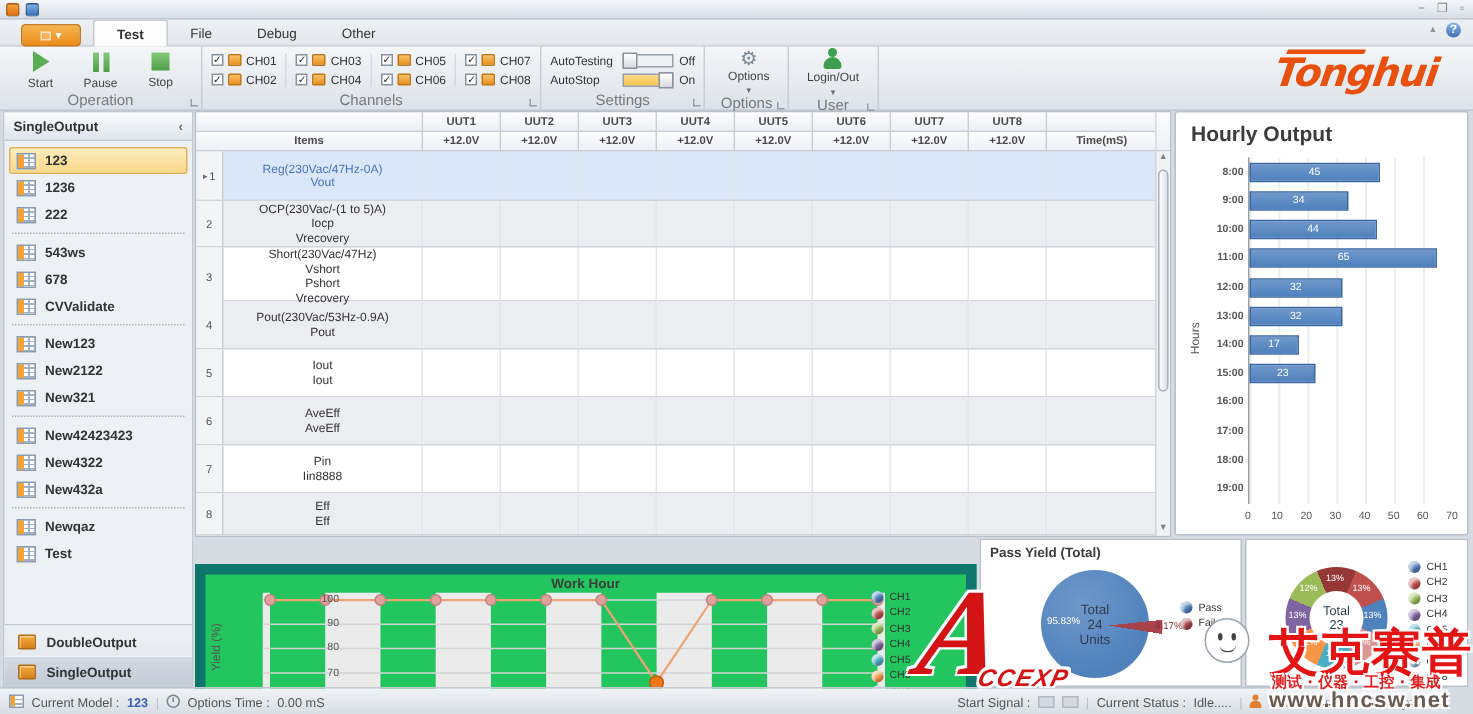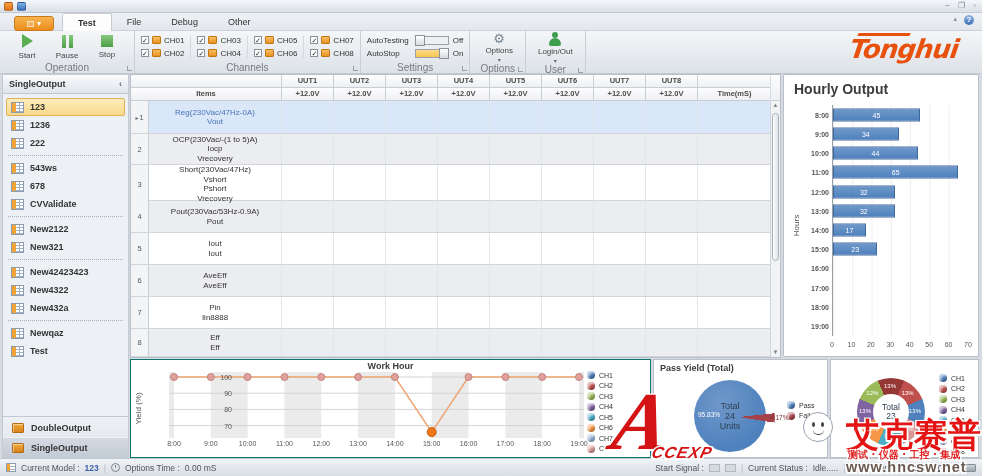--- a/index.html
+++ b/index.html
@@ -136,22 +136,22 @@
   .hrow { position:relative; height:8.333%; }
   .hcat { position:absolute; left:-39px; width:35px; text-align:right; font-size:7px; font-weight:bold;
     color:#555; top:50%; transform:translateY(-50%); }
   .hbar { position:absolute; left:0; top:50%; transform:translateY(-50%); height:13px;
     background:linear-gradient(#6f98ca,#4f81bd); border:1px solid #3c68a2;
     display:flex; align-items:center; justify-content:center; color:#fff; font-size:7px; }
   .hxticks { position:absolute; left:40px; right:2px; bottom:-15px; height:10px; }
   .hxticks span { position:absolute; transform:translateX(-50%); font-size:7px; color:#555; }
 
   
-  .wh-panel { position:absolute; left:130px; top:359px; width:521px; height:99px;
-    background:#ffffff; border:1px solid #0f766e; z-index:2; }
+  .wh-panel { position:absolute; left:130px; top:376px; width:521px; height:99px;
+    background:#22c55e; border:7px solid #0f766e; z-index:2; }
   .wh-title { text-align:center; font-size:9px; font-weight:bold; color:#3c3c3c; margin-top:1px; }
   .wh-ylab { position:absolute; left:-9px; top:44px; transform:rotate(-90deg); font-size:8px; color:#555; }
   .wh-plot { position:absolute; left:38px; top:12px; width:415px; height:66px; }
   .wh-ytick { position:absolute; right:418px; transform:translateY(-50%); font-size:7px; color:#555; width:16px; text-align:right; }
   .wh-xlabels { position:absolute; left:38px; top:80px; width:415px; height:10px; }
   .wh-xlabels span { position:absolute; transform:translateX(-50%); font-size:7px; color:#555; }
   .wh-legend { position:absolute; right:3px; top:10px; width:60px; }
   .lgrow { display:flex; align-items:center; gap:4px; height:10.5px; font-size:7px; color:#333; }
   .ball { width:8px; height:8px; border-radius:50%; flex:0 0 8px;
     box-shadow:inset 2px 2px 2px rgba(255,255,255,.7), inset -1px -2px 2px rgba(0,0,0,.25); }
@@ -171,21 +171,21 @@
   .pie1-pct { position:absolute; left:44px; top:51px; color:#fff; font-size:6.5px; }
   .pie1-failpct { position:absolute; left:116px; top:54px; color:#7d2f36; font-size:6.5px; }
   .pie-legend { position:absolute; }
   .donut { position:absolute; left:26px; top:18px; width:68px; height:68px; border-radius:50%; }
   .donut-hole { position:absolute; left:16px; top:16px; width:36px; height:36px; border-radius:50%;
     background:#fff; display:flex; flex-direction:column; align-items:center; justify-content:center;
     font-size:8.5px; color:#2e3e50; line-height:9px; }
   .donut-lbl { position:absolute; font-size:6px; color:#fff; }
 
   
-  .statusbar { position:absolute; left:0; right:0; bottom:0; height:18px;
+  .statusbar { position:absolute; left:0; right:17px; bottom:0; height:18px;
     background:linear-gradient(#f0f3f6,#d9dee5); border-top:1px solid #c2c8d0;
     display:flex; align-items:center; font-size:8.5px; color:#50555c; padding:0 6px; gap:5px; z-index:3; }
   .sb-sep { color:#b8bec6; } .sb-val { color:#3a62aa; font-weight:bold; }
   .sb-ic-grid { width:10px; height:9px; background-color:#fff; border:1px solid #8c9cae;
     background-image:linear-gradient(90deg,#f0a438 0 3px, rgba(0,0,0,0) 3px),
     repeating-linear-gradient(180deg, rgba(0,0,0,0) 0 2px, #9fb2c6 2px 3px); }
   .sb-ic-clock { width:9px; height:9px; border-radius:50%; border:1px solid #7c848e; position:relative; }
   .sb-ic-clock::after { content:""; position:absolute; left:3px; top:1px; width:1px; height:3px; background:#7c848e; }
   .sb-box { width:11px; height:8px; background:#d6dae0; border:1px solid #b2b8c0; }
   .sb-person { width:8px; height:10px; position:relative; }
@@ -395,20 +395,24 @@
           <span class="grid-ico"></span>
           <span>678</span>
         </div>
         <div class="side-item">
           <span class="grid-ico"></span>
           <span>CVValidate</span>
         </div>
         <div class="side-sep"></div>
         <div class="side-item">
           <span class="grid-ico"></span>
+          <span>New123</span>
+        </div>
+        <div class="side-item">
+          <span class="grid-ico"></span>
           <span>New2122</span>
         </div>
         <div class="side-item">
           <span class="grid-ico"></span>
           <span>New321</span>
         </div>
         <div class="side-sep"></div>
         <div class="side-item">
           <span class="grid-ico"></span>
           <span>New42423423</span>

